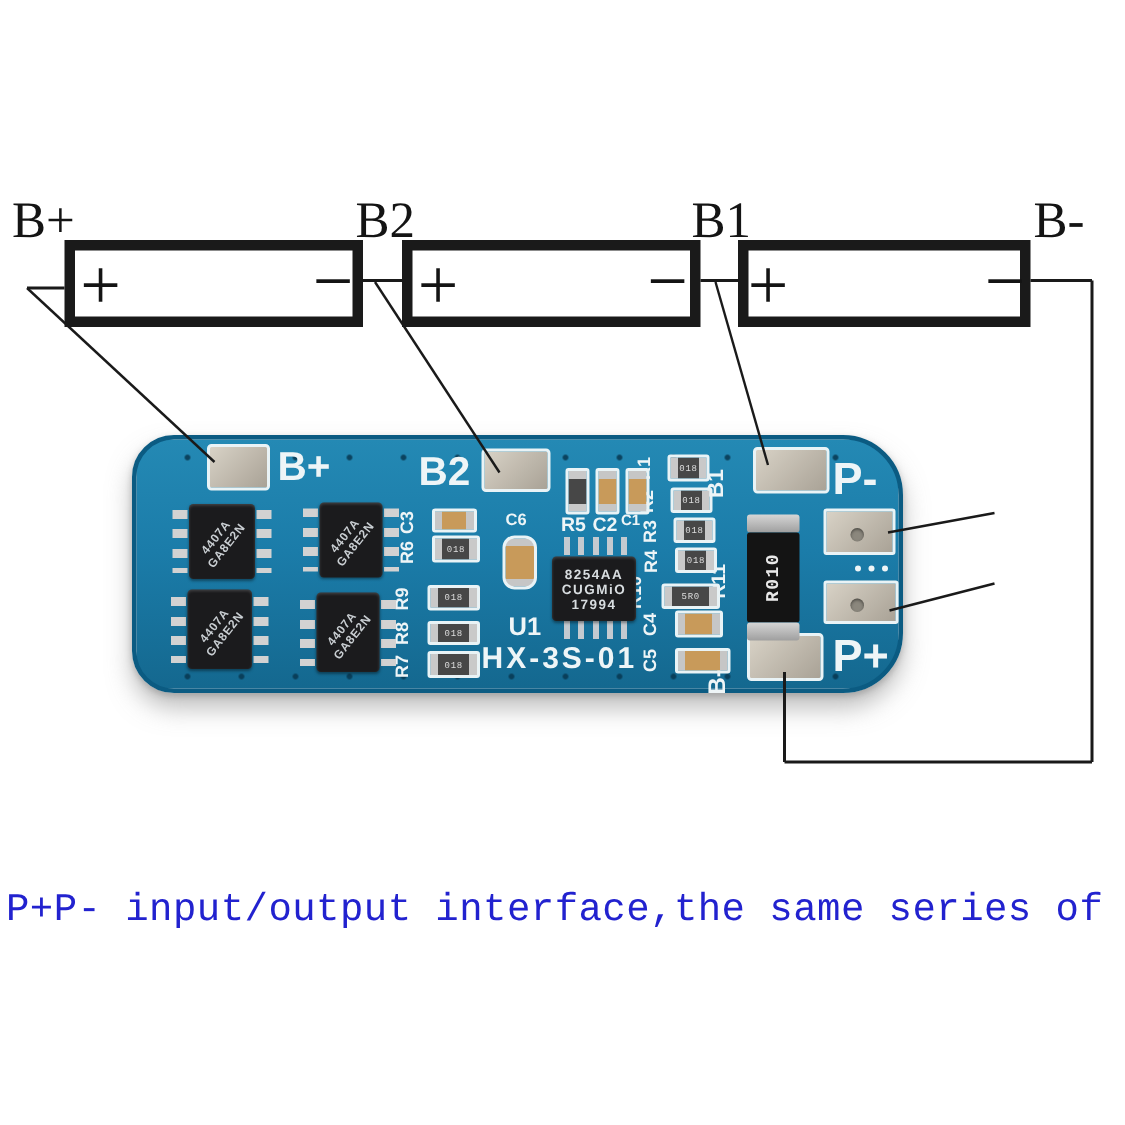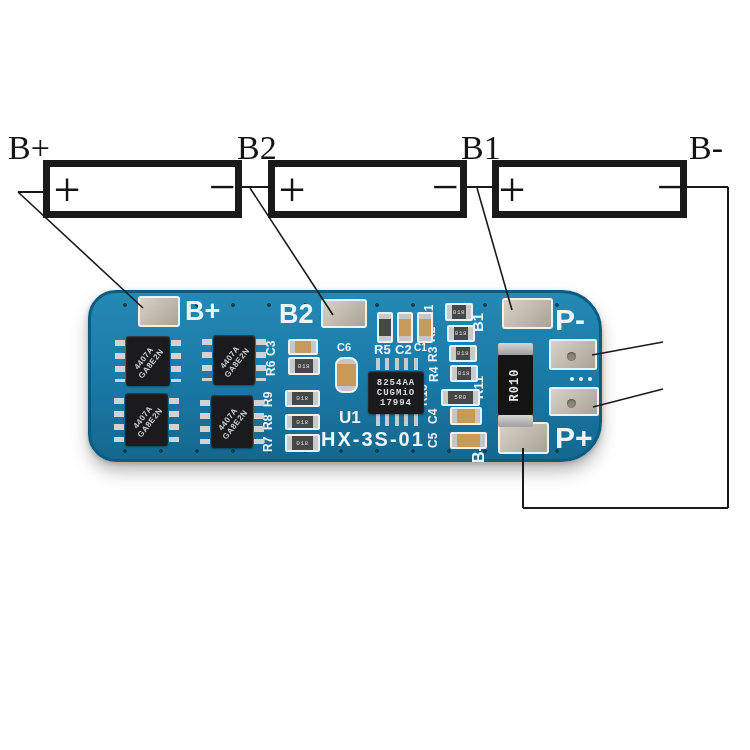--- a/index.html
+++ b/index.html
@@ -37,21 +37,21 @@
   .rcode{font-size:6px;color:#dedede;letter-spacing:.5px;font-family:"Liberation Mono",monospace;}
   .chip{position:absolute;background:#1b1b1d;border-radius:3px;
         box-shadow:inset 0 1px 2px rgba(255,255,255,.18), 0 1px 2px rgba(0,0,0,.4);
         display:flex;align-items:center;justify-content:center;}
   .ctext{transform:rotate(-52deg);color:#c9ced2;font-weight:700;font-size:8px;
          line-height:9px;text-align:center;letter-spacing:.5px;}
   .pins-v{position:absolute;width:10px;
           background:repeating-linear-gradient(180deg,#d2d2d2 0 6px,rgba(0,0,0,0) 6px 13px);}
   .pins-h{position:absolute;height:12px;
           background:repeating-linear-gradient(90deg,#c4cad0 0 4px,rgba(0,0,0,0) 4px 9.5px);}
-  #u1-chip{flex-direction:column;font-family:Liberation Mono, monospace;}
+  #u1-chip{flex-direction:column;}
   .ictext{color:#d8dde0;font-weight:700;font-size:9px;line-height:10px;letter-spacing:1px;}
   .r11cap{position:absolute;left:407px;width:35px;height:12px;
           background:linear-gradient(180deg,#d6d6d6,#9f9f9f);border-radius:2px;}
   #r11-body{position:absolute;left:407px;top:62px;width:35px;height:60px;background:#141414;
             border-radius:2px;display:flex;align-items:center;justify-content:center;}
   #r11-code{transform:rotate(-90deg);color:#e8e8e8;font-weight:700;font-size:12px;
             font-family:"Liberation Mono",monospace;letter-spacing:1px;}
   .pad-dot{position:absolute;width:4px;height:4px;border-radius:50%;background:#eef5f7;}
 
   
@@ -206,16 +206,17 @@
     <div class="ctext"><span>4407A</span><br><span>GA8E2N</span></div>
   </div>
   <div class="pins-v" style="left:109px;top:107px;height:44px"></div>
   <div class="pins-v" style="left:163px;top:107px;height:44px"></div>
   <div class="chip" style="left:120px;top:102px;width:42px;height:53px">
     <div class="ctext"><span>4407A</span><br><span>GA8E2N</span></div>
   </div>
 </div>
 
 <div id="description">
+  <div>P+P- input/output interface,the same series of</div>
   
   
   
 </div>
 
 </body></html>

